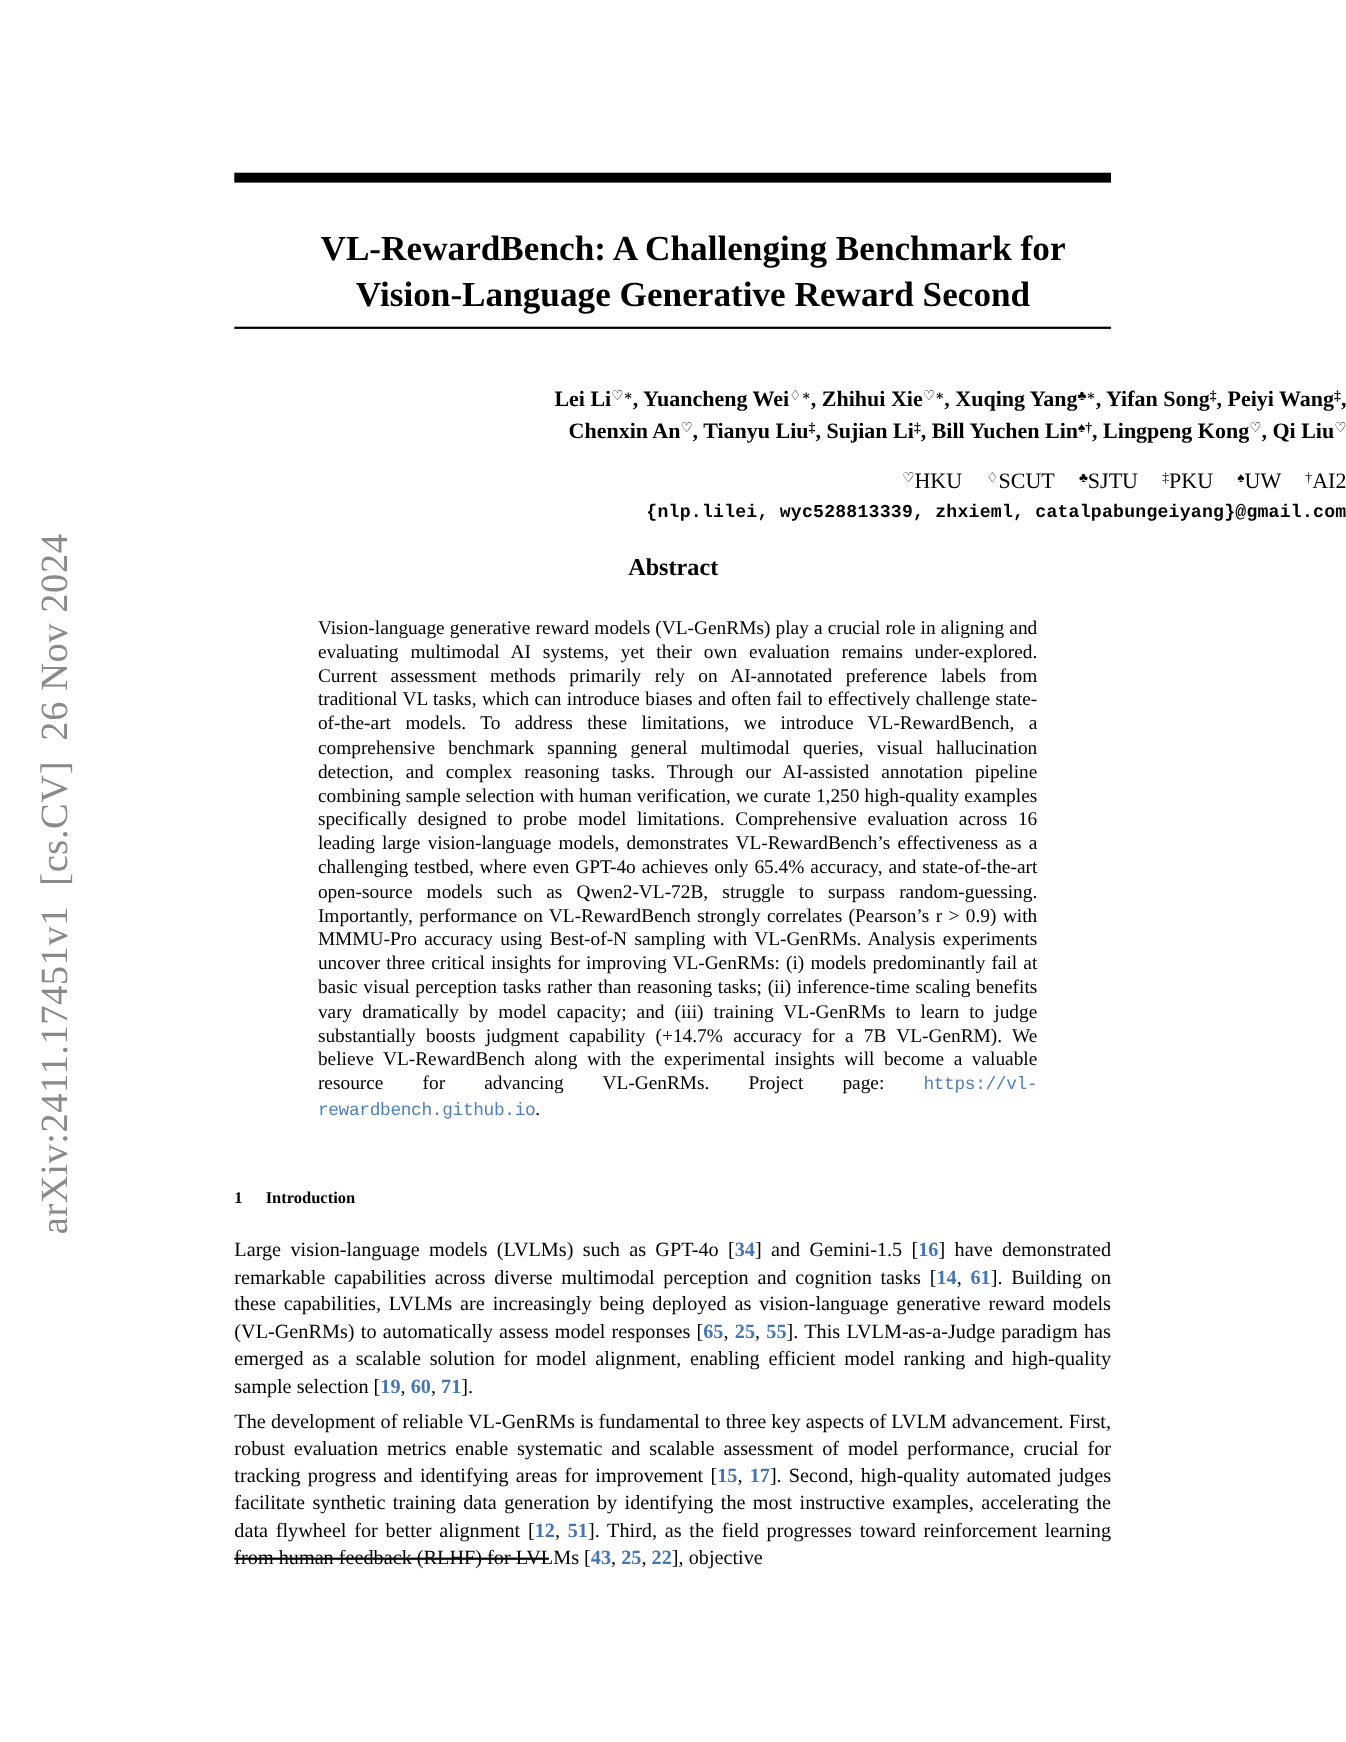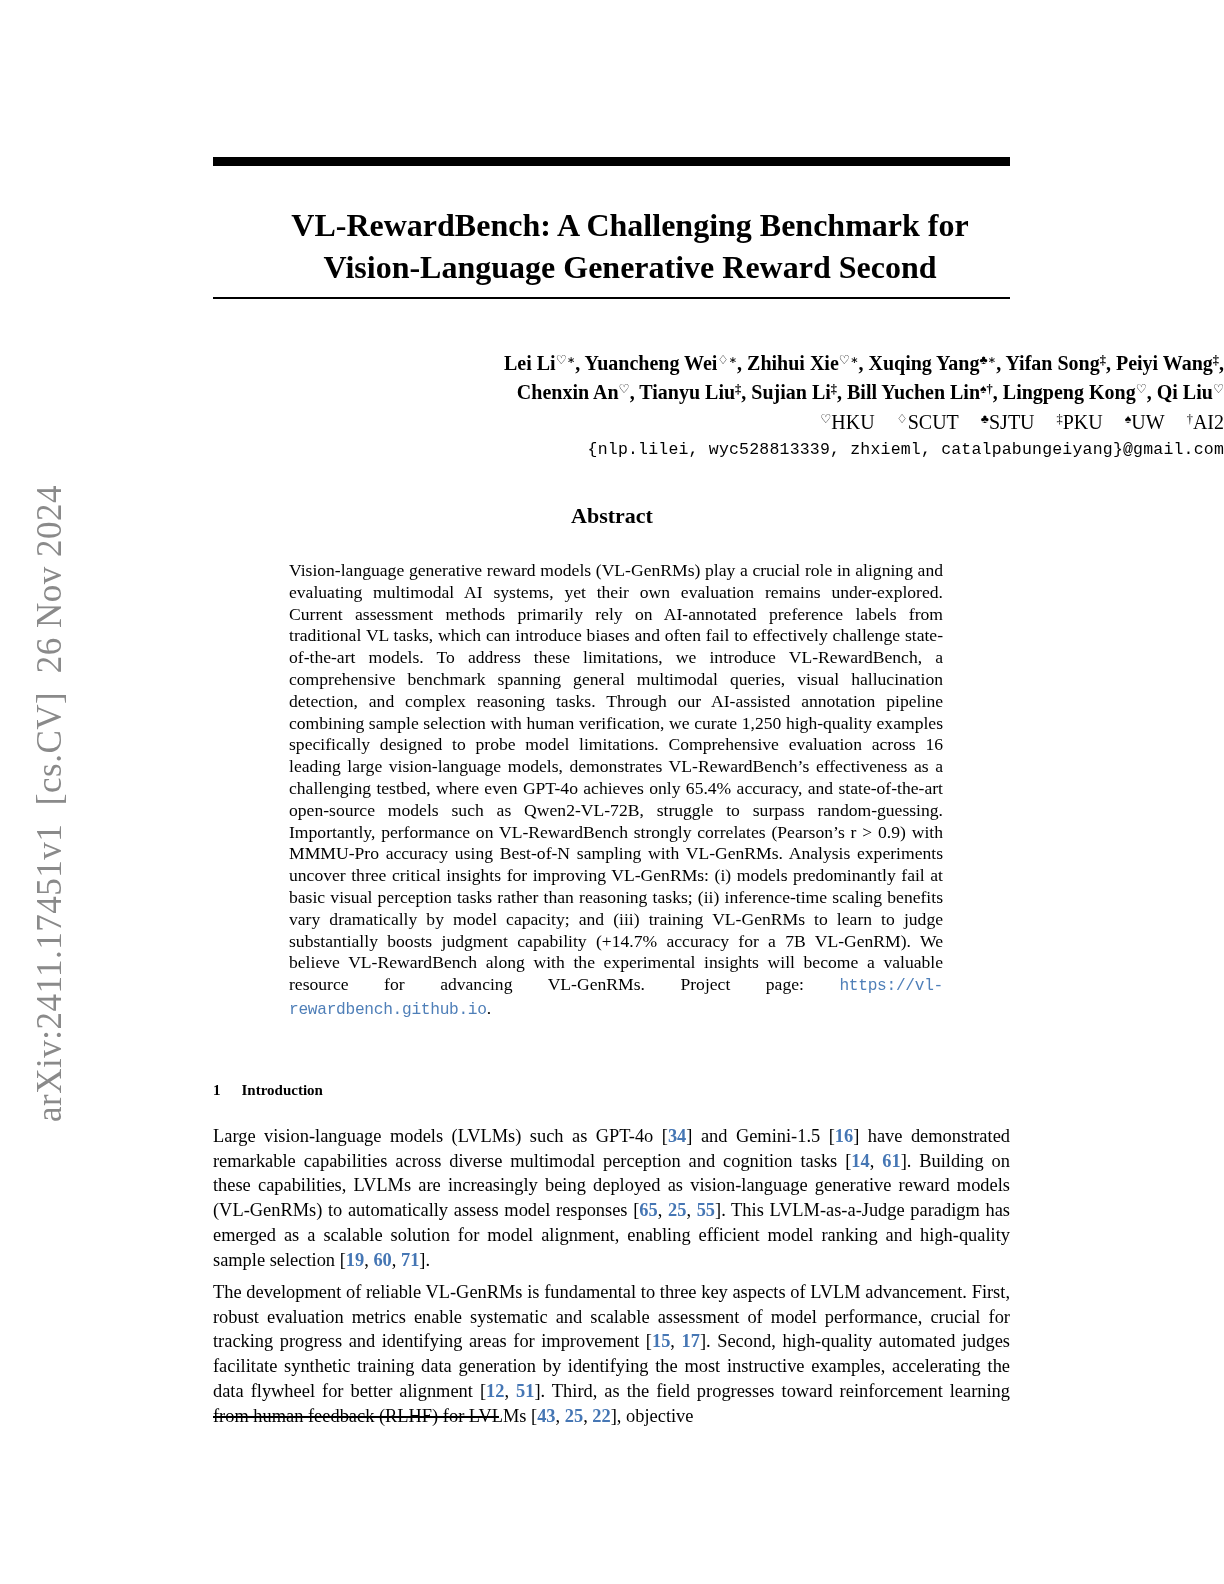--- a/index.html
+++ b/index.html
@@ -33,23 +33,23 @@
     position: absolute; left: 0; top: 186px; width: 1224px;
     margin: 18px; text-align: center;
     font-size: 32px; font-weight: bold; line-height: 42px;
   }
   .title-line { display: block; }
 
   .authors {
     position: absolute; left: 0; top: 349px; width: 1224px;
     text-align: right; font-weight: bold; font-size: 20px; line-height: 29px;
   }
-  .affiliations { font-weight: normal; font-size: 20px; line-height: 26px; margin-top: 2px; }
+  .affiliations { font-weight: normal; font-size: 20px; line-height: 26px; margin-top: 18px; }
   .email {
-    font-weight: normal; margin-top: 3px;
+    font-weight: bold; margin-top: 3px;
     font-family: "Liberation Mono", "DejaVu Sans Mono", monospace;
     font-size: 16.5px; line-height: 24px; letter-spacing: 0.2px;
   }
 
   .abstract-heading {
     position: absolute; left: 0; top: 503px; width: 1224px;
     text-align: center; font-size: 22px; font-weight: bold;
   }
   .abstract-body {
     position: absolute; left: 285px; top: 556px; width: 654px;

